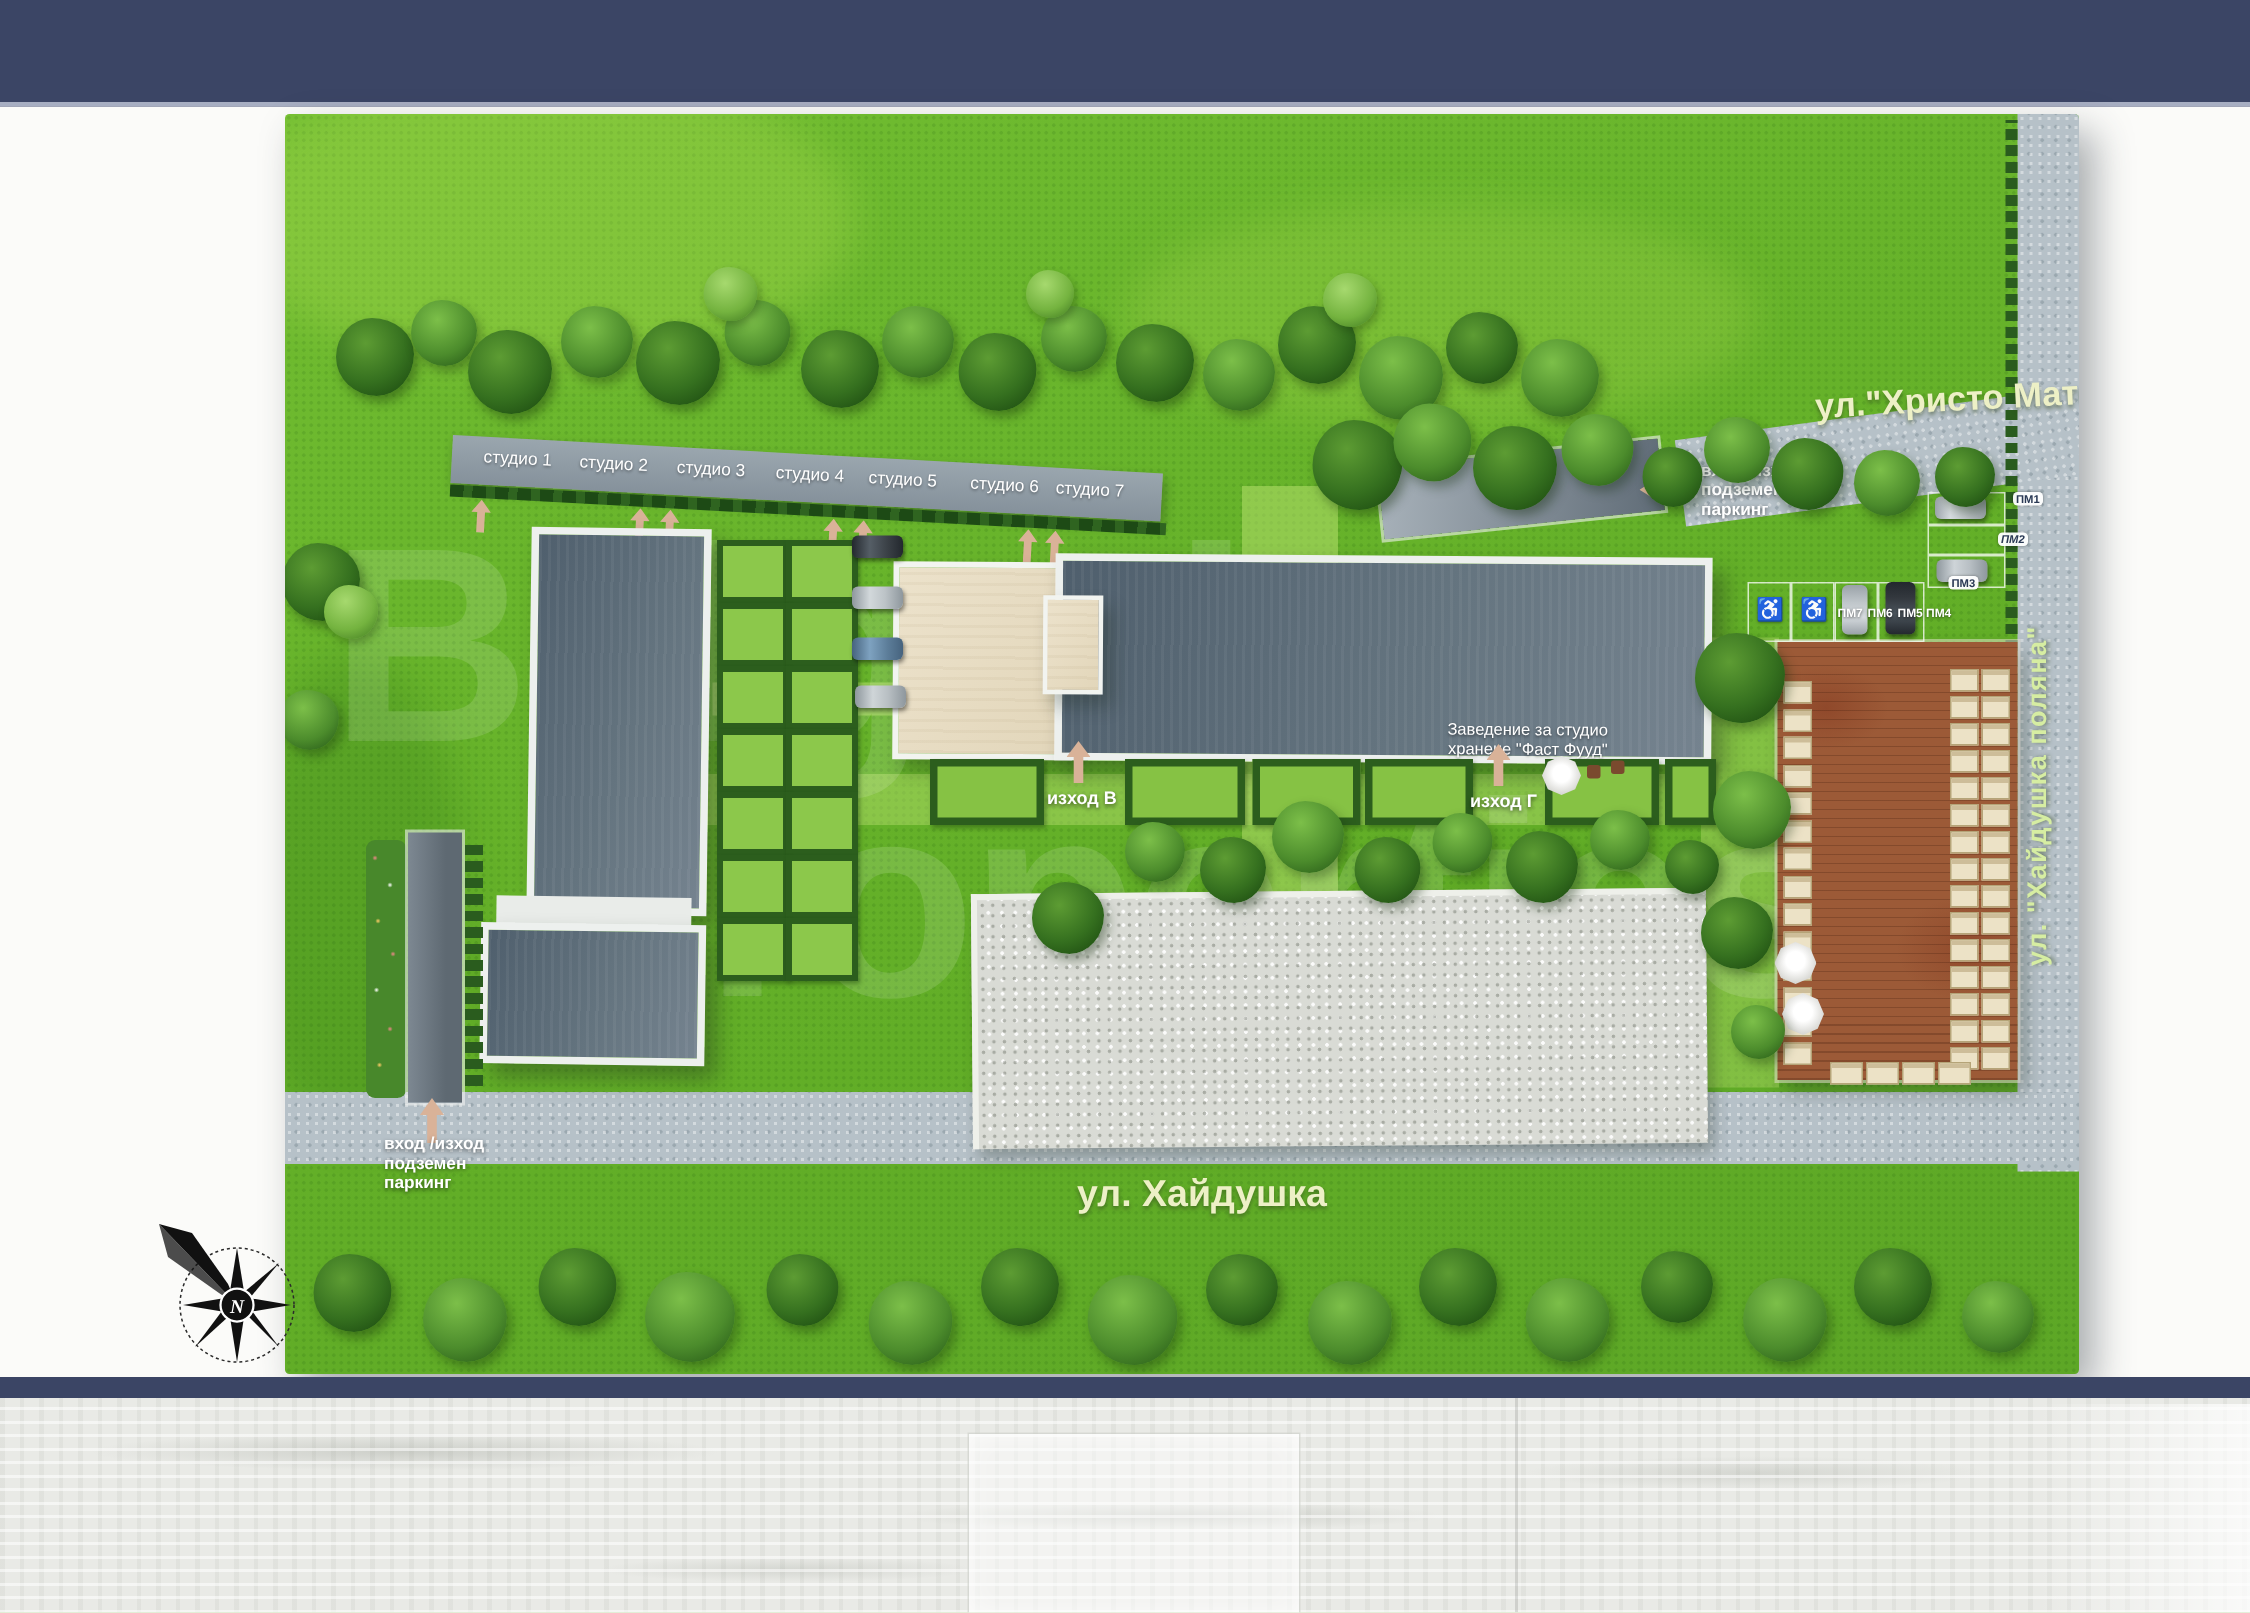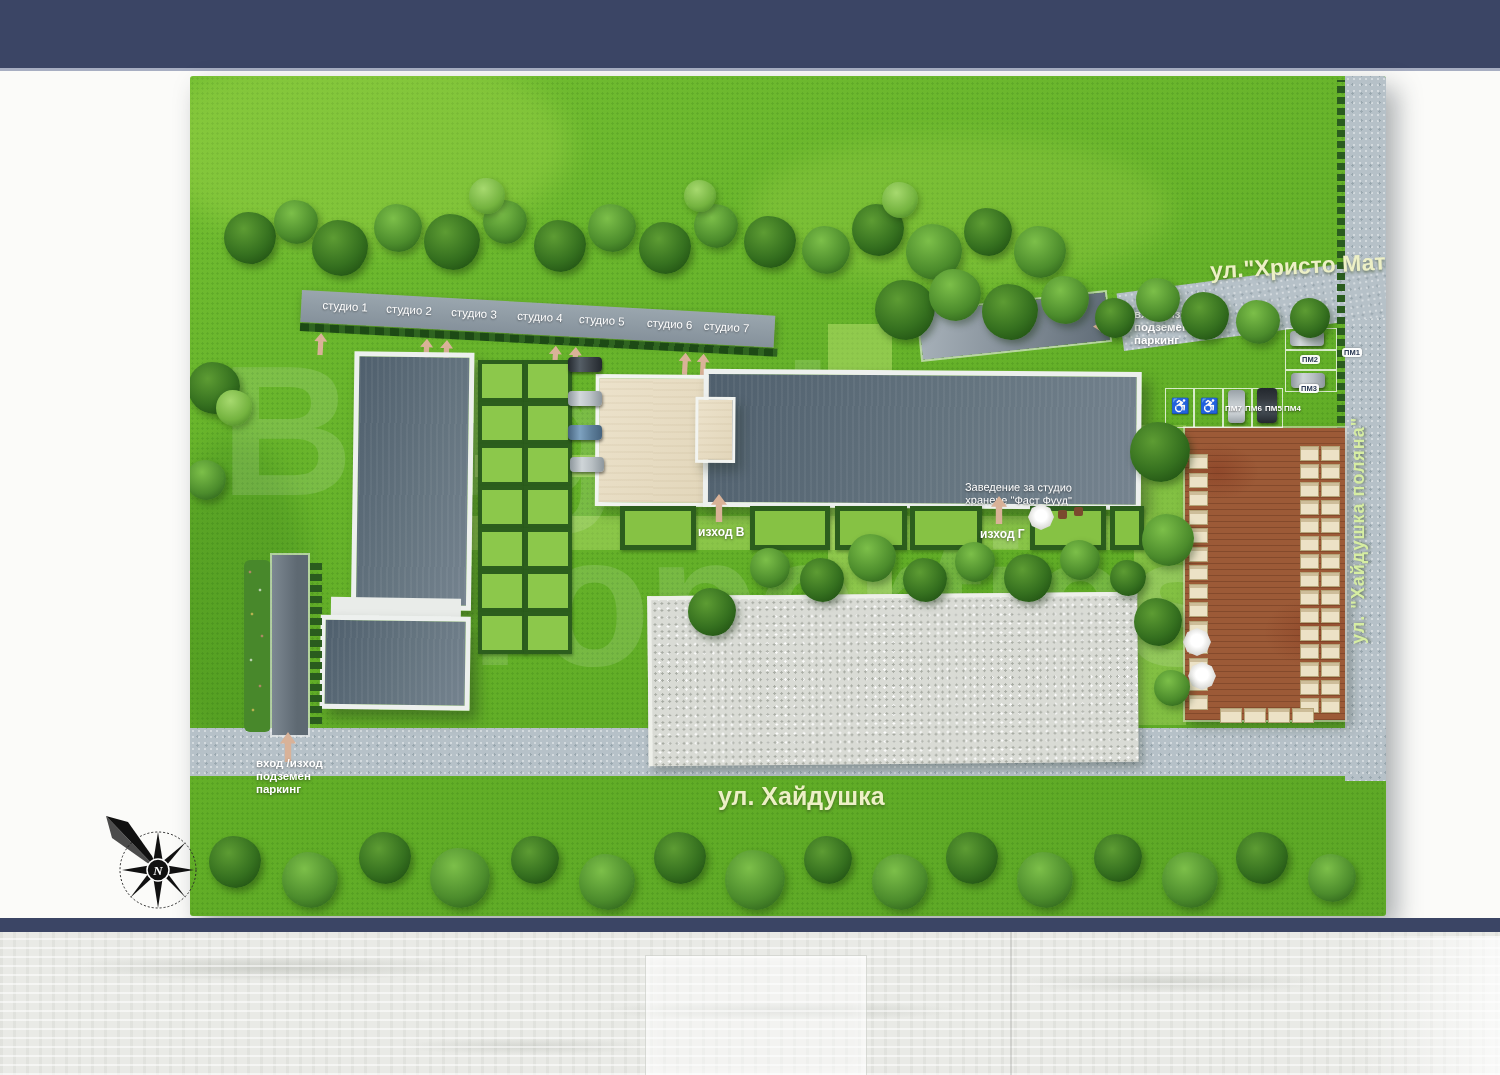--- a/index.html
+++ b/index.html
@@ -260,22 +260,22 @@
         <div class="lounger" style="left:1078px;top:632px;width:20px;"></div>
         <div class="lounger" style="left:1102px;top:632px;width:20px;"></div>
       </div>
     <div class="umbrella" style="left:993px;top:552px;width:28px;height:28px;"></div>
     <div class="umbrella" style="left:998px;top:586px;width:28px;height:28px;"></div>
 
     <div class="stall" style="left:1095px;top:252px;width:50px;height:20px;"></div>
     <div class="stall" style="left:1095px;top:274px;width:50px;height:18px;"></div>
     <div class="stall" style="left:1095px;top:294px;width:50px;height:20px;"></div>
     <div class="car car-h" style="left:1100px;top:255px;background:linear-gradient(90deg,#9aa2a8,#d8dde0 30%,#c2c8cc 60%,#9aa2a8);"></div>
-    <div class="pm-pill" style="left:1108px;top:272px;margin-left:44px;">ПМ1</div>
-    <div class="pm-pill" style="left:1110px;top:279px;">ПМ2</div>
+    <div class="pm-pill" style="left:1108px;top:252px;margin-left:44px;">ПМ1</div>
+    <div class="pm-pill" style="left:1142px;top:279px;font-style:italic;">ПМ2</div>
     <div class="car car-h" style="left:1101px;top:297px;background:linear-gradient(90deg,#8e979d,#ced4d8 35%,#b8bfc4 65%,#8e979d);"></div>
     <div class="pm-pill" style="left:1109px;top:308px;">ПМ3</div>
 
     <div class="stall" style="left:975px;top:312px;width:27px;height:38px;"></div>
     <div class="stall" style="left:1004px;top:312px;width:27px;height:38px;"></div>
     <div class="stall" style="left:1033px;top:312px;width:27px;height:38px;"></div>
     <div class="stall" style="left:1062px;top:312px;width:29px;height:38px;"></div>
     <div class="hc" style="left:981px;top:321px;">♿</div>
     <div class="hc" style="left:1010px;top:321px;">♿</div>
     <div class="car car-v" style="left:1038px;top:314px;background:linear-gradient(0deg,#9aa2a8,#d5dade 35%,#bfc6ca 65%,#9aa2a8);"></div>

